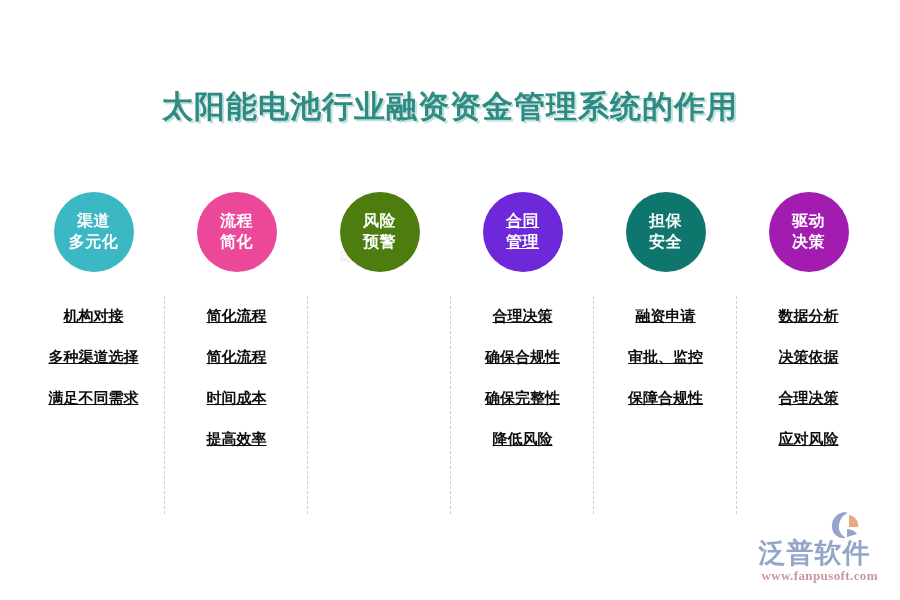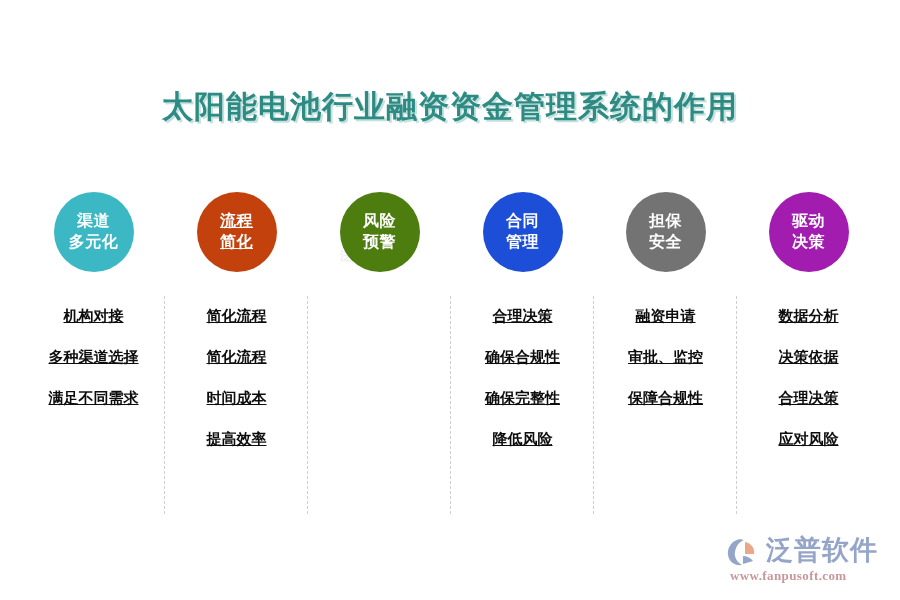--- a/index.html
+++ b/index.html
@@ -113,22 +113,22 @@
     position: absolute;
     right: 22px;
     bottom: 18px;
     display: flex;
     flex-direction: column;
     align-items: flex-start;
     opacity: 0.92;
   }
   .logo-row {
     display: flex;
-    flex-direction: row;
-    align-items: flex-start;
+    flex-direction: column;
+    align-items: flex-end;
   }
   .logo-mark {
     width: 34px;
     height: 30px;
     margin-right: 5px;
     flex: none;
   }
   .logo-name {
     font-size: 27px;
     font-weight: bold;
@@ -185,54 +185,54 @@
         <span class="b-line">多元化</span>
       </div>
       <div class="items">
         <div class="item">机构对接</div>
         <div class="item">多种渠道选择</div>
         <div class="item">满足不同需求</div>
       </div>
     </div>
 
     <div class="column">
-      <div class="bubble" style="background: #c2410c; text-decoration: underline;">
+      <div class="bubble" style="background: #ec4899;">
         <span class="b-line">流程</span>
         <span class="b-line">简化</span>
       </div>
       <div class="items">
         <div class="item">简化流程</div>
         <div class="item">简化流程</div>
         <div class="item">时间成本</div>
         <div class="item">提高效率</div>
       </div>
     </div>
 
     <div class="column">
       <div class="bubble" style="background: #4d7c0f;">
         <span class="b-line">风险</span>
         <span class="b-line">预警</span>
       </div>
     </div>
 
     <div class="column">
-      <div class="bubble" style="background: #1d4ed8;">
+      <div class="bubble" style="background: #6d28d9; text-decoration: underline;">
         <span class="b-line">合同</span>
         <span class="b-line">管理</span>
       </div>
       <div class="items">
         <div class="item">合理决策</div>
         <div class="item">确保合规性</div>
         <div class="item">确保完整性</div>
         <div class="item">降低风险</div>
       </div>
     </div>
 
     <div class="column">
-      <div class="bubble" style="background: #737373;">
+      <div class="bubble" style="background: #0f766e;">
         <span class="b-line">担保</span>
         <span class="b-line">安全</span>
       </div>
       <div class="items">
         <div class="item">融资申请</div>
         <div class="item">审批、监控</div>
         <div class="item">保障合规性</div>
       </div>
     </div>
 

